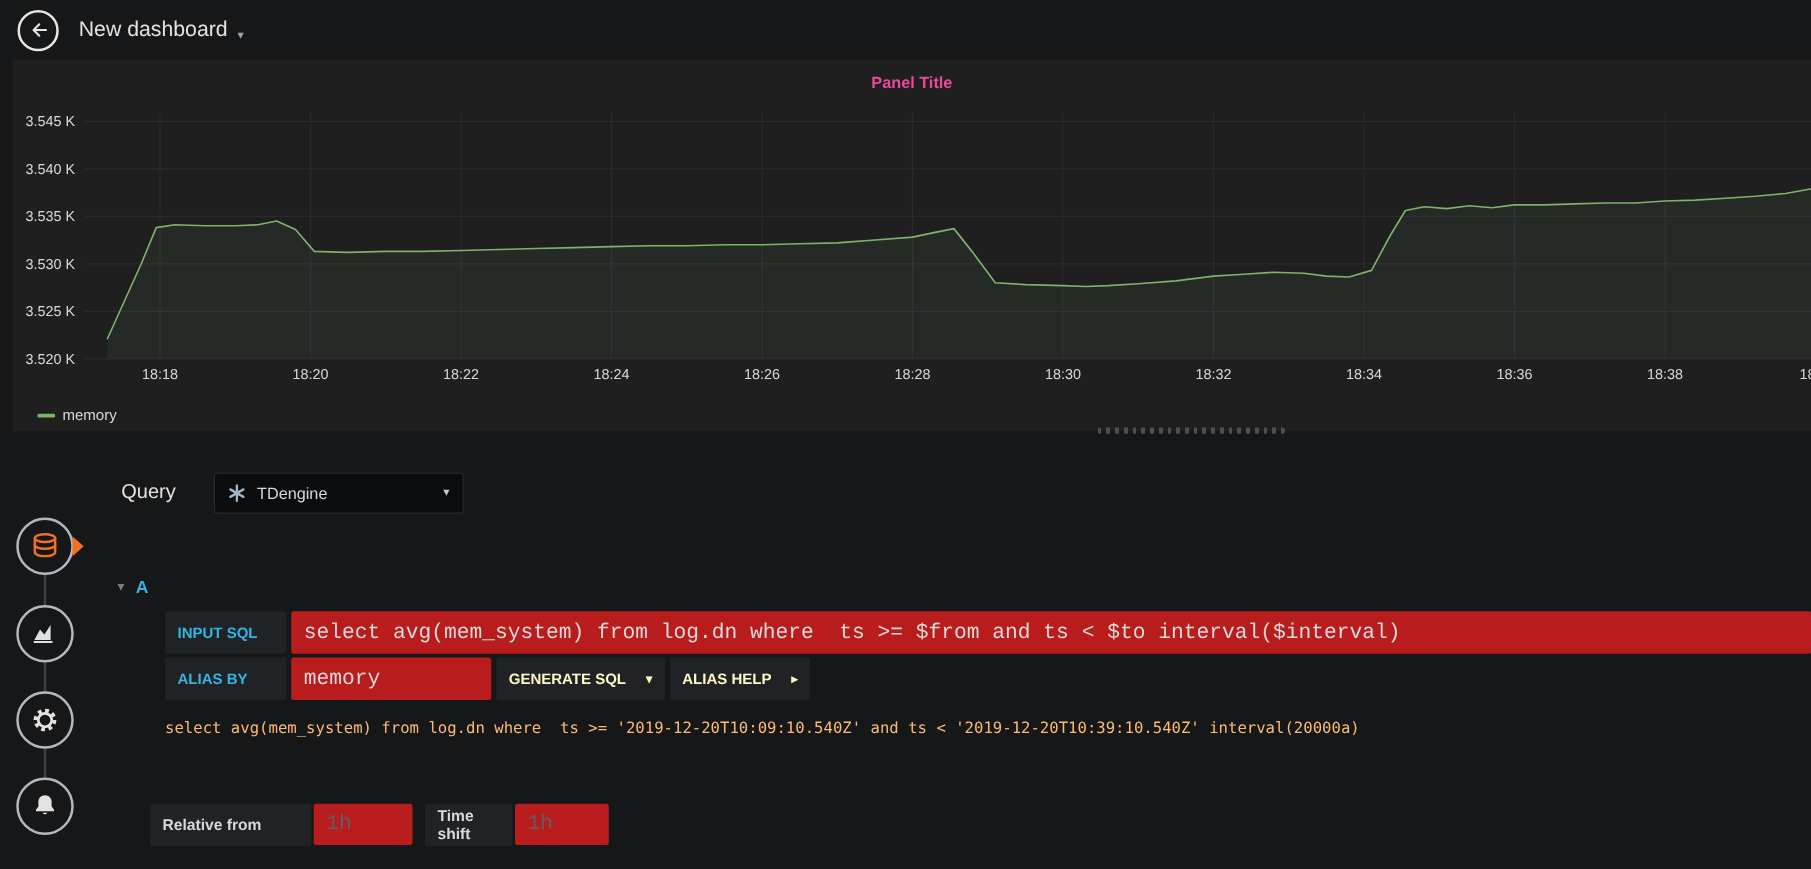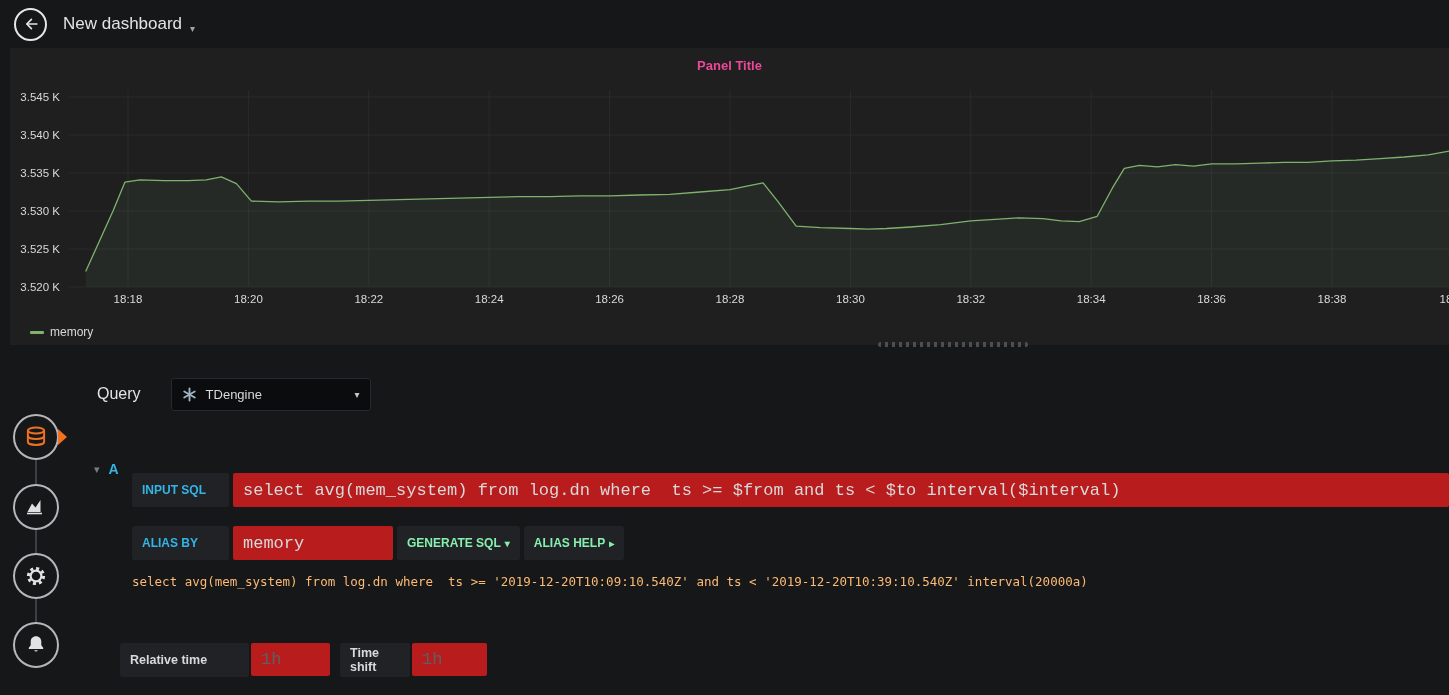--- a/index.html
+++ b/index.html
@@ -57,22 +57,22 @@
 
   .form-row { position:absolute; left:132px; right:0; height:34px; display:flex; gap:4px; }
   .gf-label { background:#202226; height:34px; display:flex; align-items:center;
               padding:0 10px; font-size:12px; font-weight:700; border-radius:2px; }
   .gf-label.blue { color:#33b5e5; width:97px; }
   .gf-label.white { color:#d8d9da; font-weight:600; font-size:12.5px; }
   .gf-input { background:#b91c1c; border:none; outline:none; color:#d8d9da;
               font-size:17px; padding:0 10px; height:34px; border-radius:2px;
               font-family:Liberation Mono, monospace; }
   .gf-input::placeholder { color:#5a6066; }
-  .gf-btn { background:#202226; height:34px; display:flex; align-items:center; gap:4px;
-            padding:0 10px; font-size:12px; font-weight:700; color:#86efac;
+  .gf-btn { background:#202226; height:34px; display:flex; align-items:center; gap:16px;
+            padding:0 10px; font-size:12px; font-weight:700; color:#fef9c3;
             border:none; cursor:pointer; border-radius:2px;
             font-family:"Liberation Sans", sans-serif; }
   .gf-btn .caret { font-size:10px; }
 
   .generated-sql { position:absolute; left:132px; top:570px; height:22px;
                    display:flex; align-items:center; white-space:pre;
                    font-family:"DejaVu Sans Mono", monospace; font-size:12.5px; color:#fdba74; }
 
   .time-row { position:absolute; left:120px; top:643px; height:33px; display:flex; align-items:stretch; }
   .time-row .pair { display:flex; gap:2px; margin-right:10px; }
@@ -198,21 +198,21 @@
     <span class="ds-name">TDengine</span>
     <span class="ds-caret">▾</span>
   </div>
 </div>
 
 <div class="row-a">
   <span class="collapse">▾</span>
   <span class="letter" id="query-letter" style="color: rgb(51, 181, 229);">A</span>
 </div>
 
-<div class="form-row" style="top:473px;">
+<div class="form-row" style="top:489px;">
   <div class="gf-label blue">
     <span>INPUT SQL</span>
   </div>
   <input class="gf-input" style="flex: 1 1 0%;" value="select avg(mem_system) from log.dn where  ts &gt;= $from and ts &lt; $to interval($interval)">
 </div>
 
 <div class="form-row" style="top:526px;">
   <div class="gf-label blue">
     <span>ALIAS BY</span>
   </div>
@@ -225,21 +225,21 @@
     <span>ALIAS HELP</span>
     <span class="caret">▸</span>
   </button>
 </div>
 
 <div class="generated-sql">select avg(mem_system) from log.dn where  ts &gt;= '2019-12-20T10:09:10.540Z' and ts &lt; '2019-12-20T10:39:10.540Z' interval(20000a)</div>
 
 <div class="time-row">
   <div class="pair">
     <div class="gf-label white" style="width:129px;">
-      <span>Relative time</span>
+      <span>Relative from</span>
     </div>
     <input class="gf-input" style="width: 79px; height: 33px;" placeholder="1h">
   </div>
   <div class="pair">
     <div class="gf-label white" style="width:70px;">
       <span>Time shift</span>
     </div>
     <input class="gf-input" style="width: 75px; height: 33px;" placeholder="1h">
   </div>
 </div>

